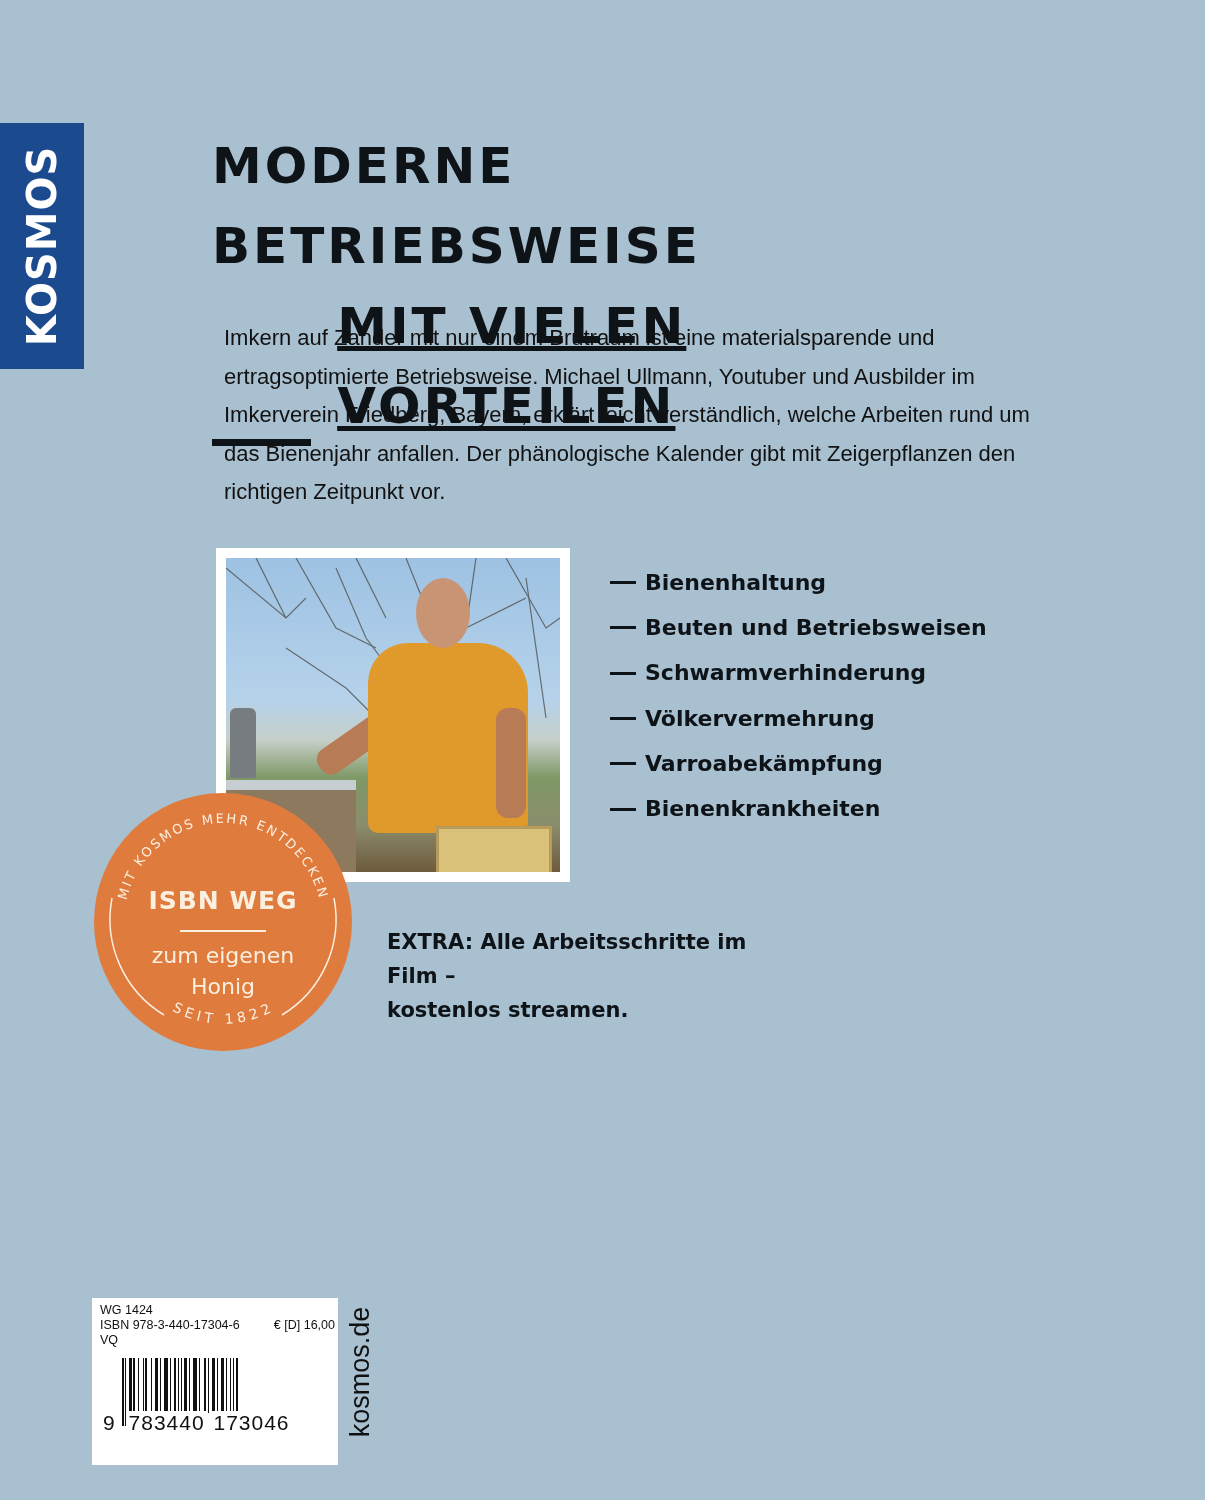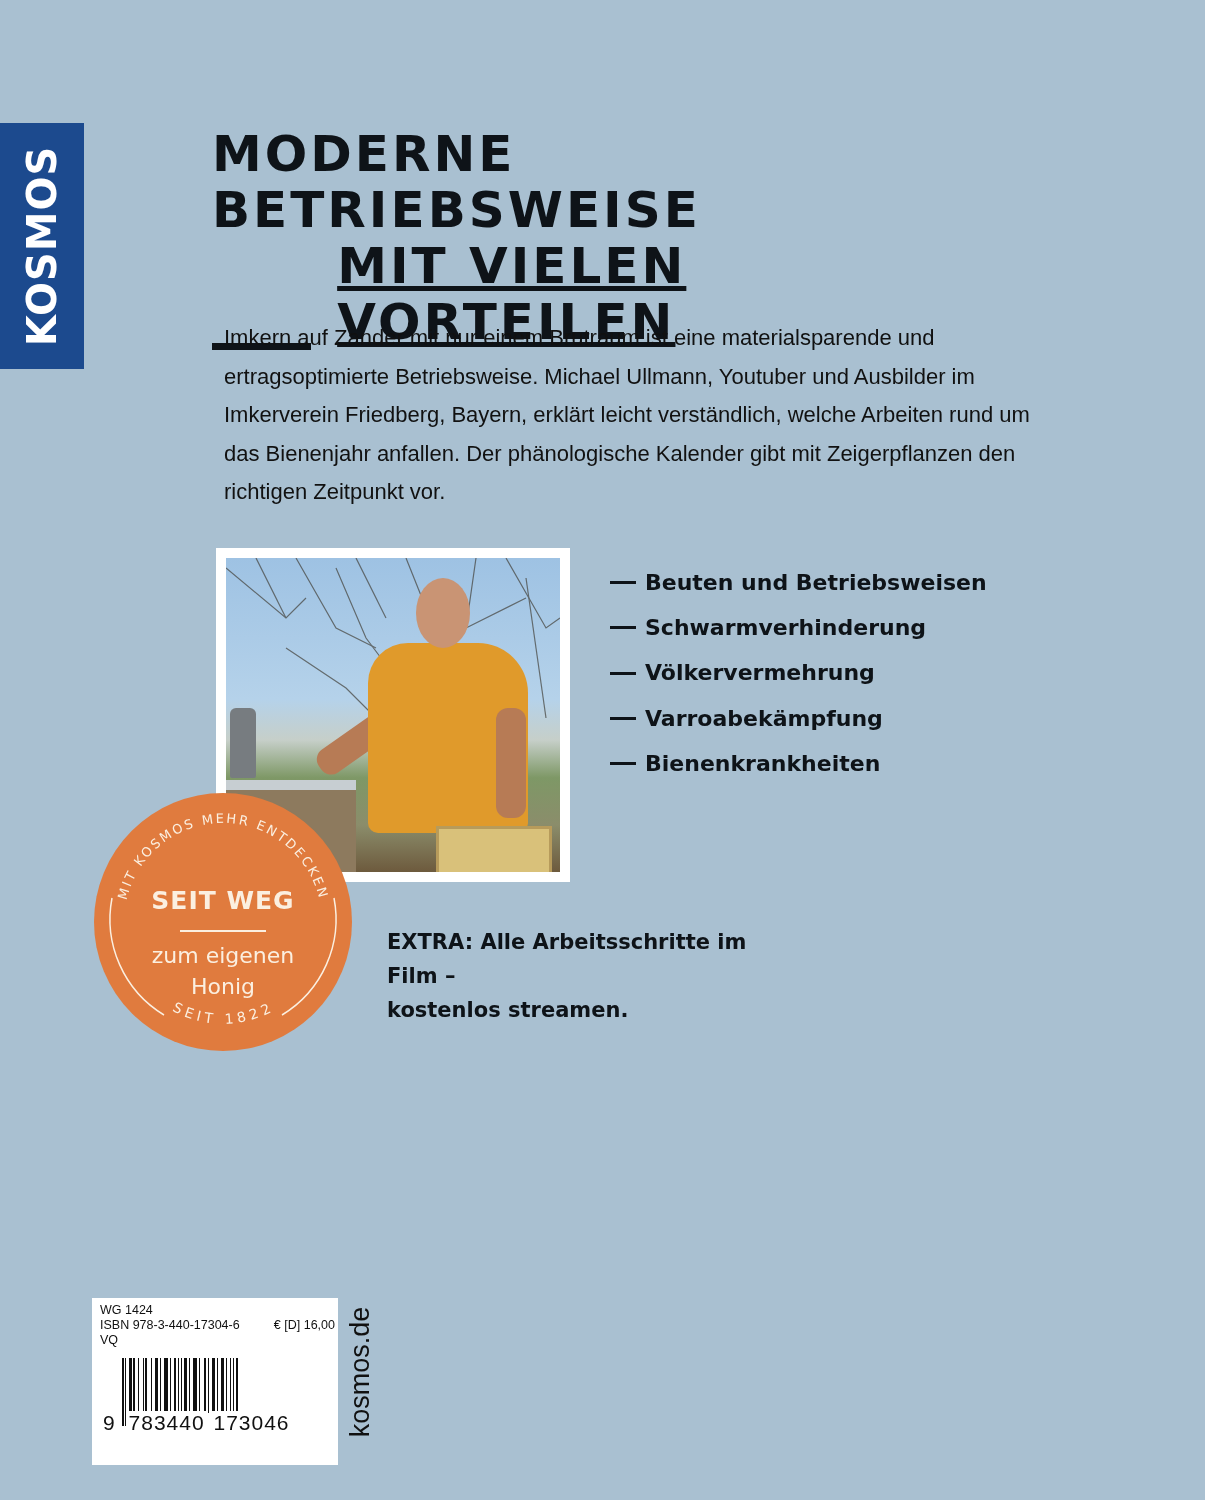--- a/index.html
+++ b/index.html
@@ -15,21 +15,21 @@
     }
     .logo-tab span {
       position: absolute; left: 50%; top: 50%;
       transform: translate(-50%, -50%) rotate(-90deg);
       color: #ffffff; font-weight: bold; font-size: 40px; letter-spacing: 1px;
       font-family: "DejaVu Sans", sans-serif; white-space: nowrap;
     }
     .headline {
       position: absolute; left: 212px; top: 126px; width: 800px;
       font-family: "DejaVu Sans", sans-serif; font-weight: bold;
-      font-size: 50px; line-height: 56px; letter-spacing: 3px; color: #0e1318;
+      font-size: 50px; line-height: 80px; letter-spacing: 3px; color: #0e1318;
     }
     .headline .line2 { display: flex; align-items: flex-end; text-decoration: underline; }
     .headline .dash {
       display: inline-block; width: 104px; height: 7px; background: #0e1318;
       margin-right: 26px; margin-top: 2px;
     }
     .intro {
       position: absolute; left: 212px; top: 307px; width: 830px;
       font-family: "Liberation Sans", sans-serif;
       font-size: 22px; line-height: 38.5px; color: #111;
@@ -169,20 +169,24 @@
     <div class="person-shirt"></div>
     <div class="person-arm-r"></div>
     <div class="person-head"></div>
     <div class="hive-frame"></div>
   </div>
 </div>
 
 <ul class="topics">
   <li>
       <span class="em"></span>
+      <span>Bienenhaltung</span>
+    </li>
+  <li>
+      <span class="em"></span>
       <span>Beuten und Betriebsweisen</span>
     </li>
   <li>
       <span class="em"></span>
       <span>Schwarmverhinderung</span>
     </li>
   <li>
       <span class="em"></span>
       <span>Völkervermehrung</span>
     </li>
@@ -204,21 +208,21 @@
     </defs>
     <path d="M 18 105 A 112 112 0 0 0 70 222" stroke="#fbefe0" stroke-width="1.5" fill="none"></path>
     <path d="M 240 105 A 112 112 0 0 1 188 222" stroke="#fbefe0" stroke-width="1.5" fill="none"></path>
     <text fill="#fbefe0" font-size="13" letter-spacing="2.3" font-family="DejaVu Sans, sans-serif">
       <textPath href="#arcTop" startOffset="50%" text-anchor="middle">MIT KOSMOS MEHR ENTDECKEN</textPath>
     </text>
     <text fill="#fbefe0" font-size="14" letter-spacing="3" font-family="DejaVu Sans, sans-serif">
       <textPath href="#arcBot" startOffset="50%" text-anchor="middle" dominant-baseline="hanging">SEIT 1822</textPath>
     </text>
   </svg>
-  <div class="title">SEIT WEG</div>
+  <div class="title">ISBN WEG</div>
   <div class="rule"></div>
   <div class="sub">
     <div>zum eigenen</div>
     <div>Honig</div>
   </div>
 </div>
 
 <div class="extra">
   <div>EXTRA: Alle Arbeitsschritte im Film –</div>
   <div>kostenlos streamen.</div>

